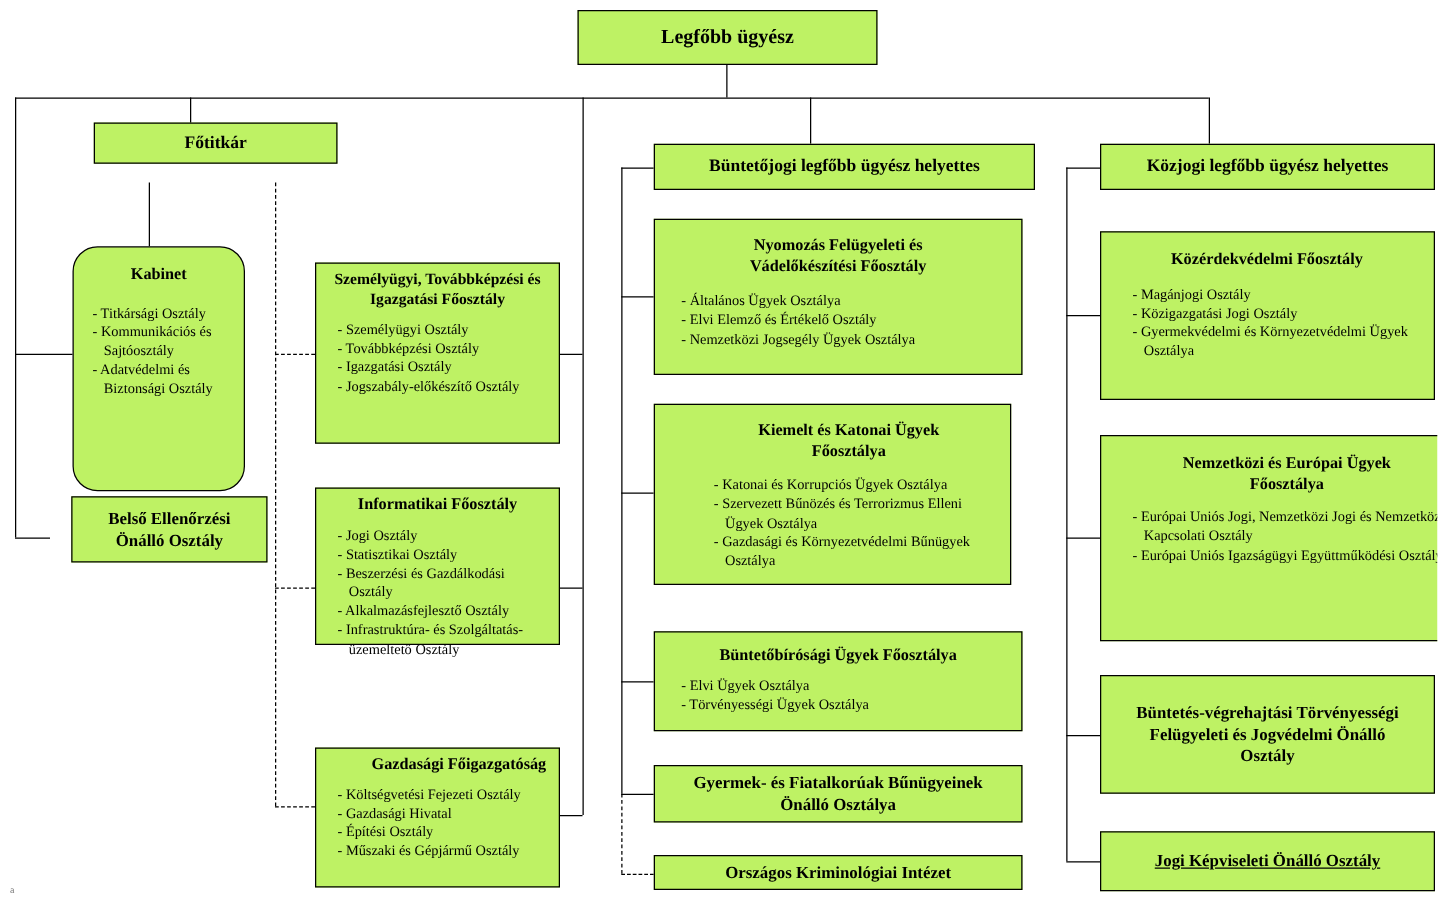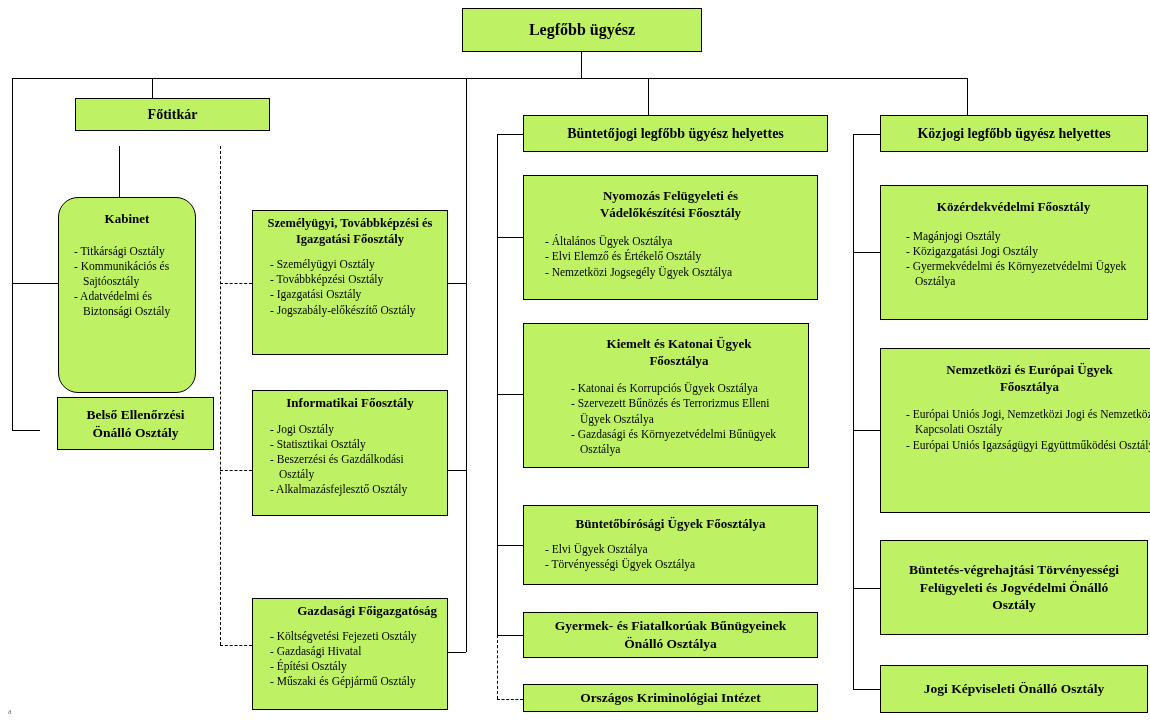--- a/index.html
+++ b/index.html
@@ -100,20 +100,21 @@
     <div class="item">- Igazgatási Osztály</div>
     <div class="item">- Jogszabály-előkészítő Osztály</div>
   </div>
 
   <div class="box pad-md" style="left:252px;top:390px;width:196px;height:126px;">
     <div class="box-title" style="margin-bottom:10px;">Informatikai Főosztály</div>
     <div class="item">- Jogi Osztály</div>
     <div class="item">- Statisztikai Osztály</div>
     <div class="item">- Beszerzési és Gazdálkodási Osztály</div>
     <div class="item">- Alkalmazásfejlesztő Osztály</div>
+    <div class="item">- Infrastruktúra- és Szolgáltatás-üzemeltető Osztály</div>
   </div>
 
   <div class="box pad-md" style="left:252px;top:598px;width:196px;height:112px;">
     <div class="box-title" style="margin-bottom:9px;text-align:right;">Gazdasági Főigazgatóság</div>
     <div class="item">- Költségvetési Fejezeti Osztály</div>
     <div class="item">- Gazdasági Hivatal</div>
     <div class="item">- Építési Osztály</div>
     <div class="item">- Műszaki és Gépjármű Osztály</div>
   </div>
 
@@ -163,18 +164,18 @@
   <div class="box pad-xl" style="left:880px;top:348px;width:300px;height:165px;">
     <div class="box-title" style="margin-bottom:12px;padding:0 20px;">Nemzetközi és Európai Ügyek Főosztálya</div>
     <div class="item">- Európai Uniós Jogi, Nemzetközi Jogi és Nemzetközi Kapcsolati Osztály</div>
     <div class="item">- Európai Uniós Igazságügyi Együttműködési Osztály</div>
   </div>
 
   <div class="box center" style="left:880px;top:540px;width:268px;height:95px;padding:0 26px;">
     <span class="t-md">Büntetés-végrehajtási Törvényességi Felügyeleti és Jogvédelmi Önálló Osztály</span>
   </div>
 
-  <div class="box center" style="left:880px;top:665px;width:268px;height:48px;">
+  <div class="box center" style="left:880px;top:665px;width:268px;height:48px;text-decoration:underline;">
     <span class="t-md">Jogi Képviseleti Önálló Osztály</span>
   </div>
 
   <span class="artifact">a</span>
 </div>
 
 </body></html>

